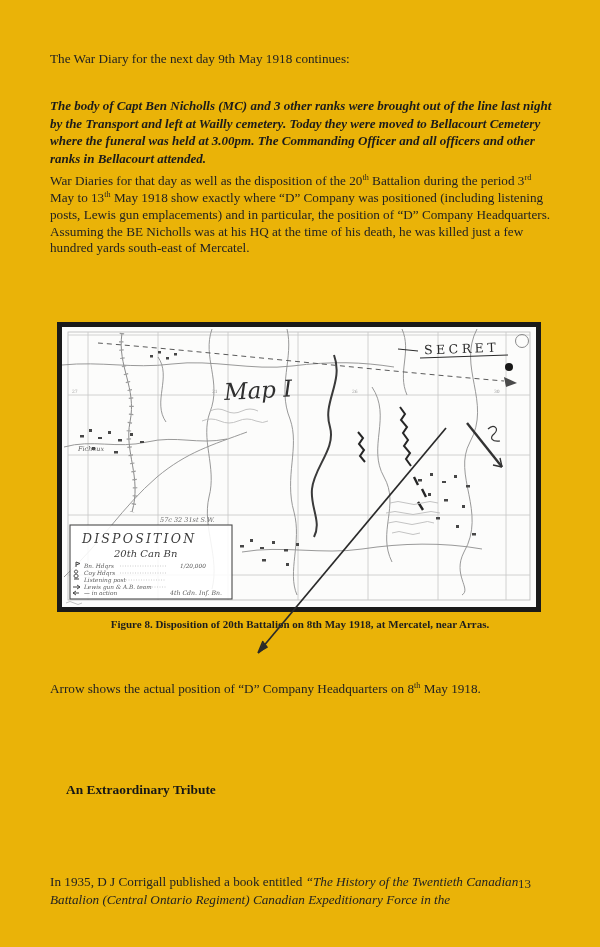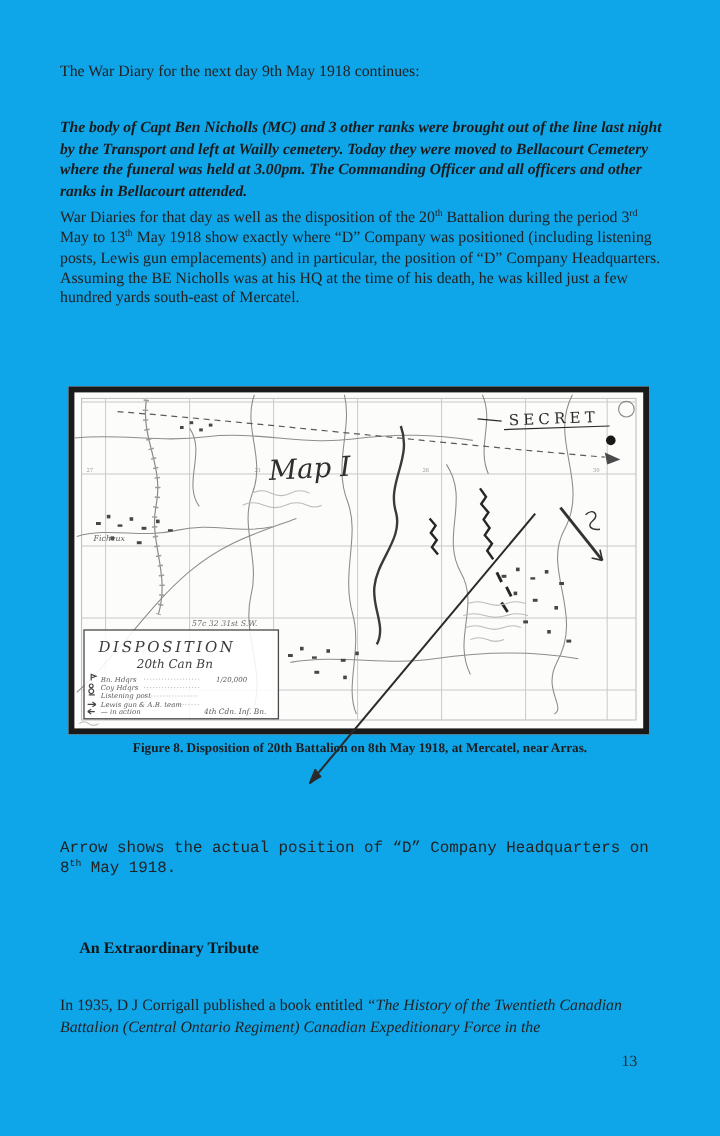--- a/index.html
+++ b/index.html
@@ -1,17 +1,17 @@
 <!DOCTYPE html>
 <html><head>
 <meta charset="utf-8">
 <style>
   html,body{margin:0;padding:0;}
   body{width:600px;height:947px;background:#e9e9e9;font-family:"Liberation Serif",serif;}
-  .page{position:relative;width:600px;height:947px;background:#0ea5e9;overflow:hidden;color:#1f1f1f;}
+  .page{position:relative;width:600px;height:947px;background:#eab308;overflow:hidden;color:#1f1f1f;}
   .tx{position:absolute;font-size:13.2px;line-height:16.8px;color:#222;}
   .quote{font-weight:bold;font-style:italic;font-size:13px;line-height:17.5px;color:#1b1b1b;}
   .it{font-style:italic;}
   sup{font-size:0.62em;line-height:0;vertical-align:super;}
   .caption{font-weight:bold;font-size:11px;text-align:center;color:#1d1d1d;}
   .heading{font-weight:bold;font-size:13.4px;color:#161616;}
   .pagenum{position:absolute;font-size:13px;color:#2a2a2a;}
   .map-frame{position:absolute;left:57px;top:322px;width:474px;height:280px;border:5px solid #1a1a1a;background:#fcfcfb;box-sizing:content-box;}
   .map-frame svg{display:block;}
   .overlay{position:absolute;left:0;top:0;width:600px;height:947px;pointer-events:none;z-index:6;}
@@ -189,21 +189,21 @@
   </figure>
 
   <figcaption class="tx caption" style="left:50px;top:616px;width:500px;">Figure 8. Disposition of 20th Battalion on 8th May 1918, at Mercatel, near Arras.</figcaption>
 
   <svg class="overlay">
     <line x1="446" y1="428" x2="262" y2="648" stroke="#2a2a2a" stroke-width="1.7"></line>
     <path d="M258,653 l9,-7 M258,653 l5,-12" stroke="#2a2a2a" stroke-width="1.6" fill="none"></path>
     <polygon points="258,653 263.5,641.5 268,647.5" fill="#2a2a2a"></polygon>
   </svg>
 
-  <p class="tx" style="left:50px;top:686px;width:510px;font-family:Liberation Mono, monospace;"><span>Arrow shows the actual position of “D” Company Headquarters on 8</span><sup>th</sup><span> May 1918.</span></p>
+  <p class="tx" style="left:50px;top:668px;width:510px;"><span>Arrow shows the actual position of “D” Company Headquarters on 8</span><sup>th</sup><span> May 1918.</span></p>
 
   <h2 class="tx heading" style="left:50px;top:766px;width:400px;margin:16px;">An Extraordinary Tribute</h2>
 
-  <p class="tx" style="left:50px;top:816px;width:507px;line-height:17.5px;"><span>In 1935, D J Corrigall published a book entitled </span><span class="it">“The History of the Twentieth Canadian Battalion (Central Ontario Regiment) Canadian Expeditionary Force in the</span></p>
+  <p class="tx" style="left:50px;top:860px;width:507px;line-height:17.5px;"><span>In 1935, D J Corrigall published a book entitled </span><span class="it">“The History of the Twentieth Canadian Battalion (Central Ontario Regiment) Canadian Expeditionary Force in the</span></p>
 
   <div class="pagenum" style="left:518px;top:876px;">13</div>
 
 </div>
 
 </body></html>

